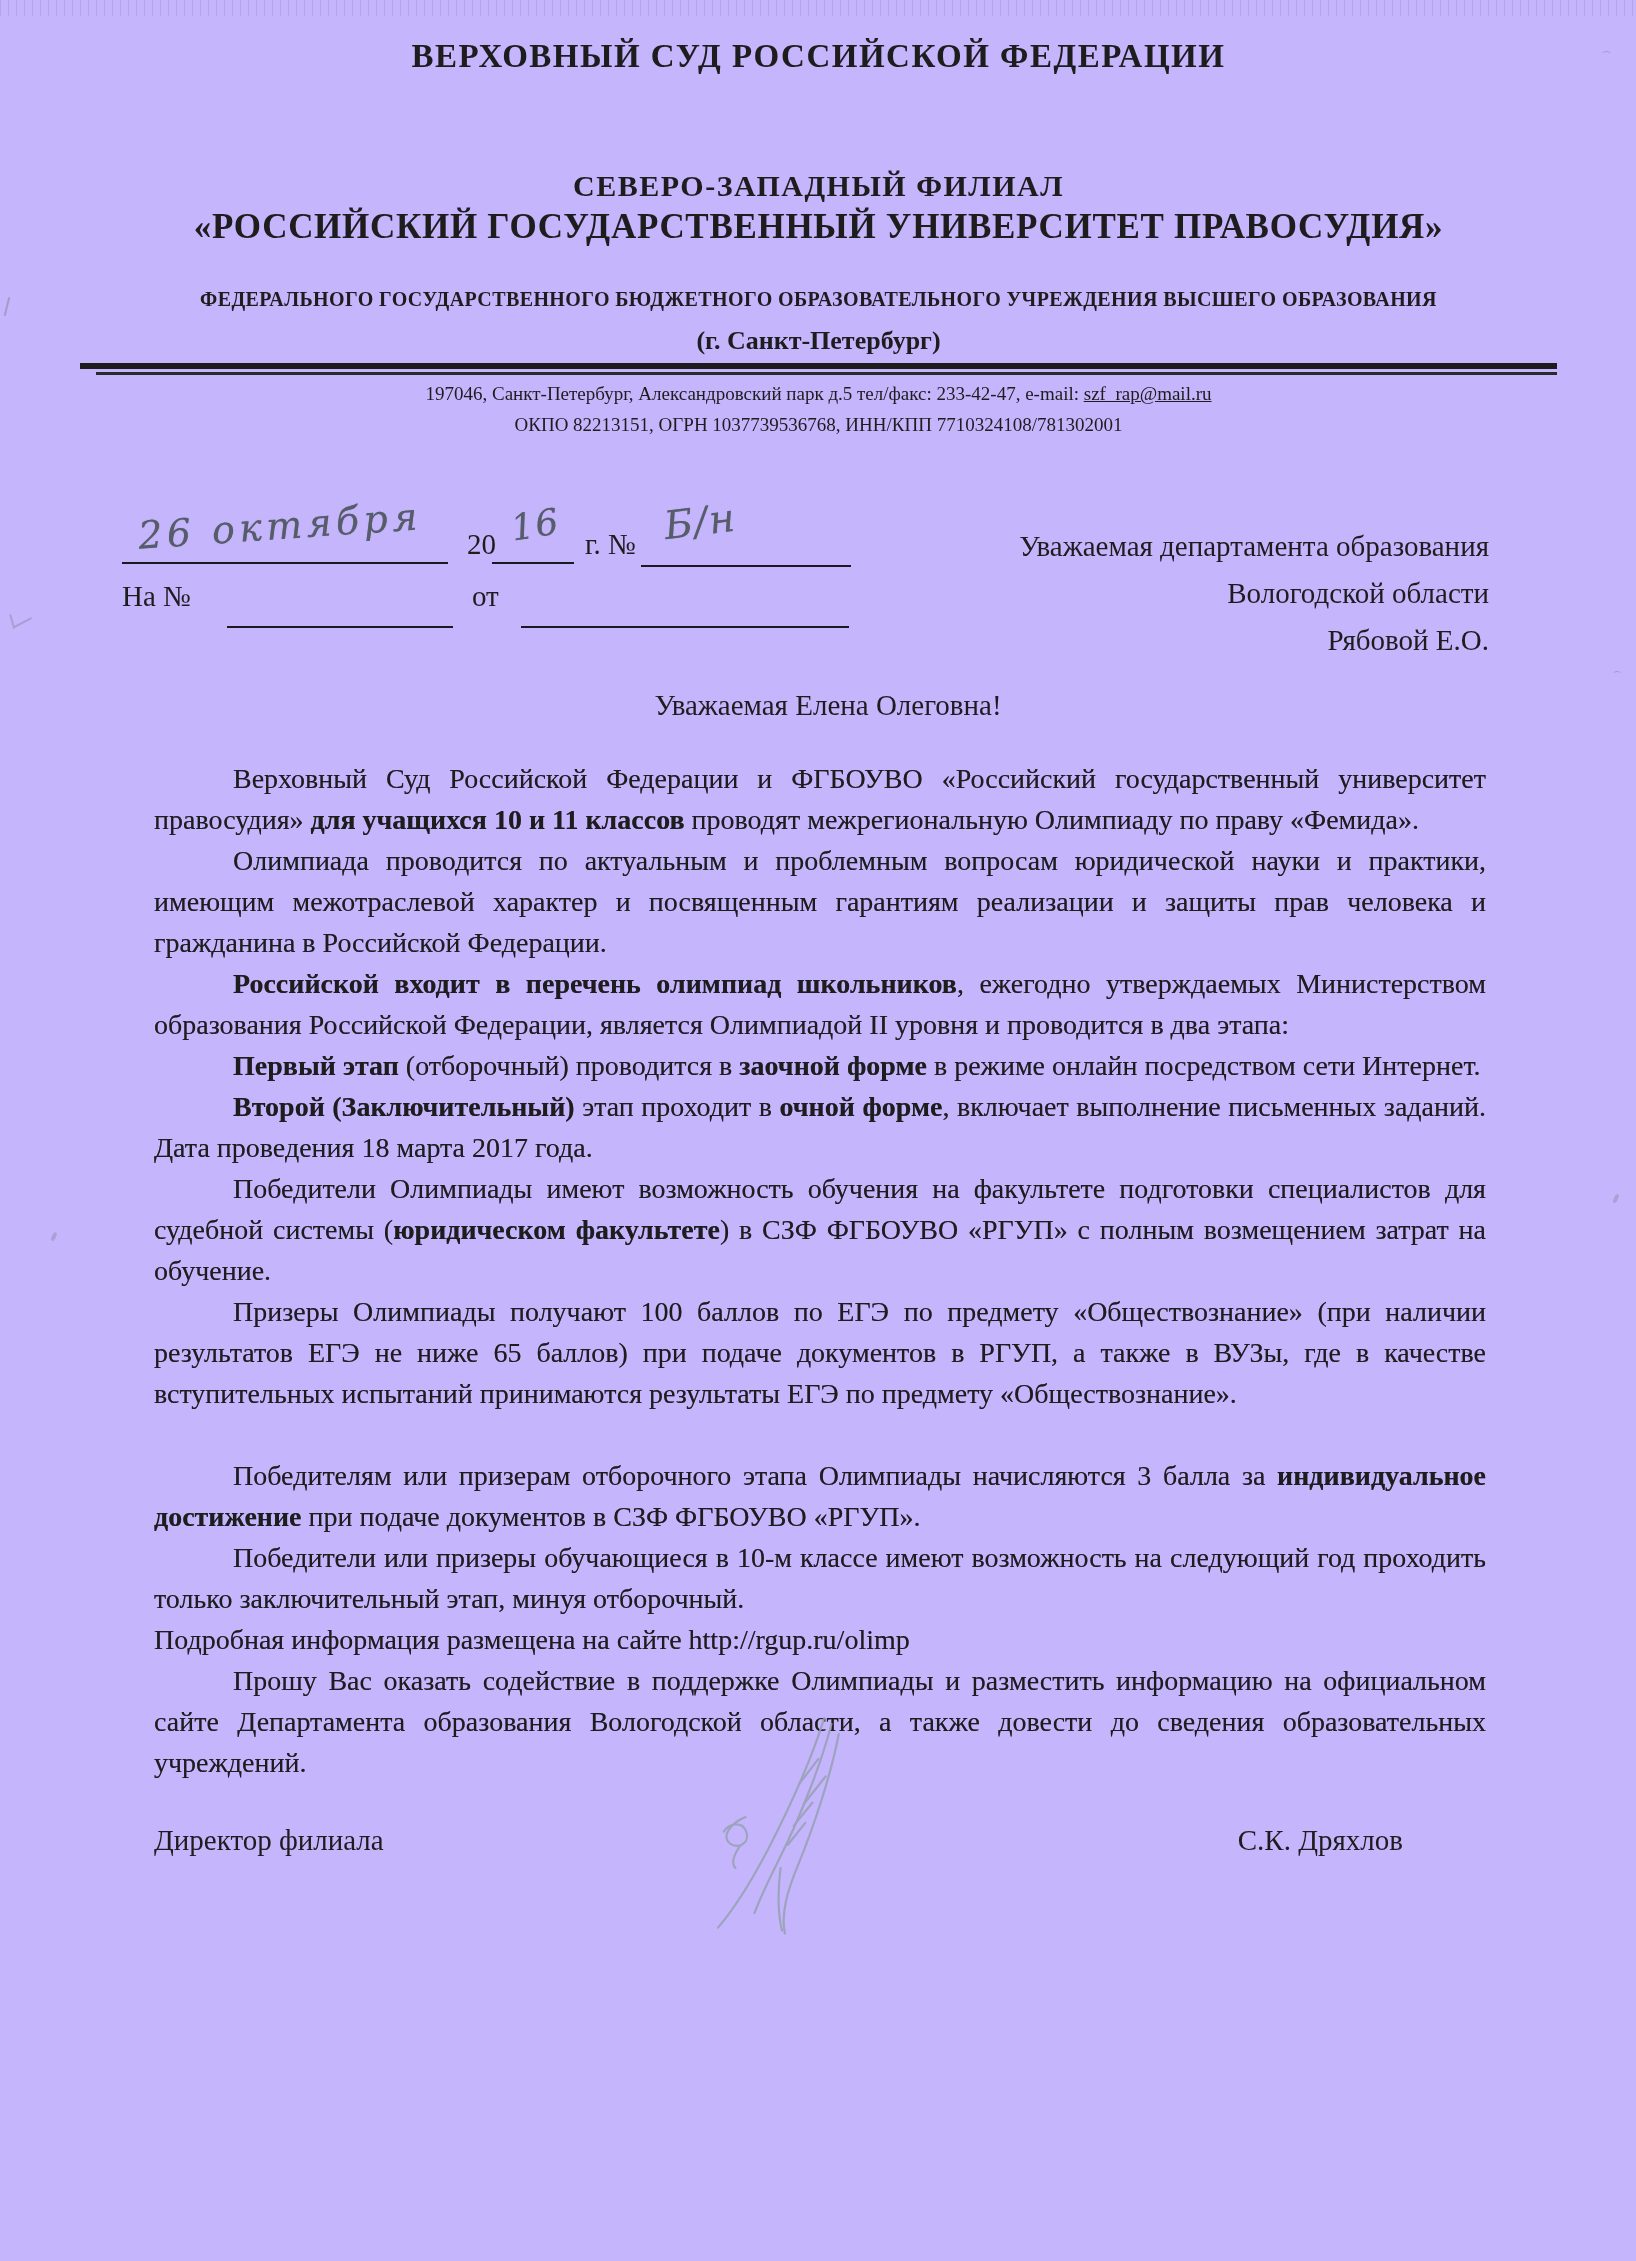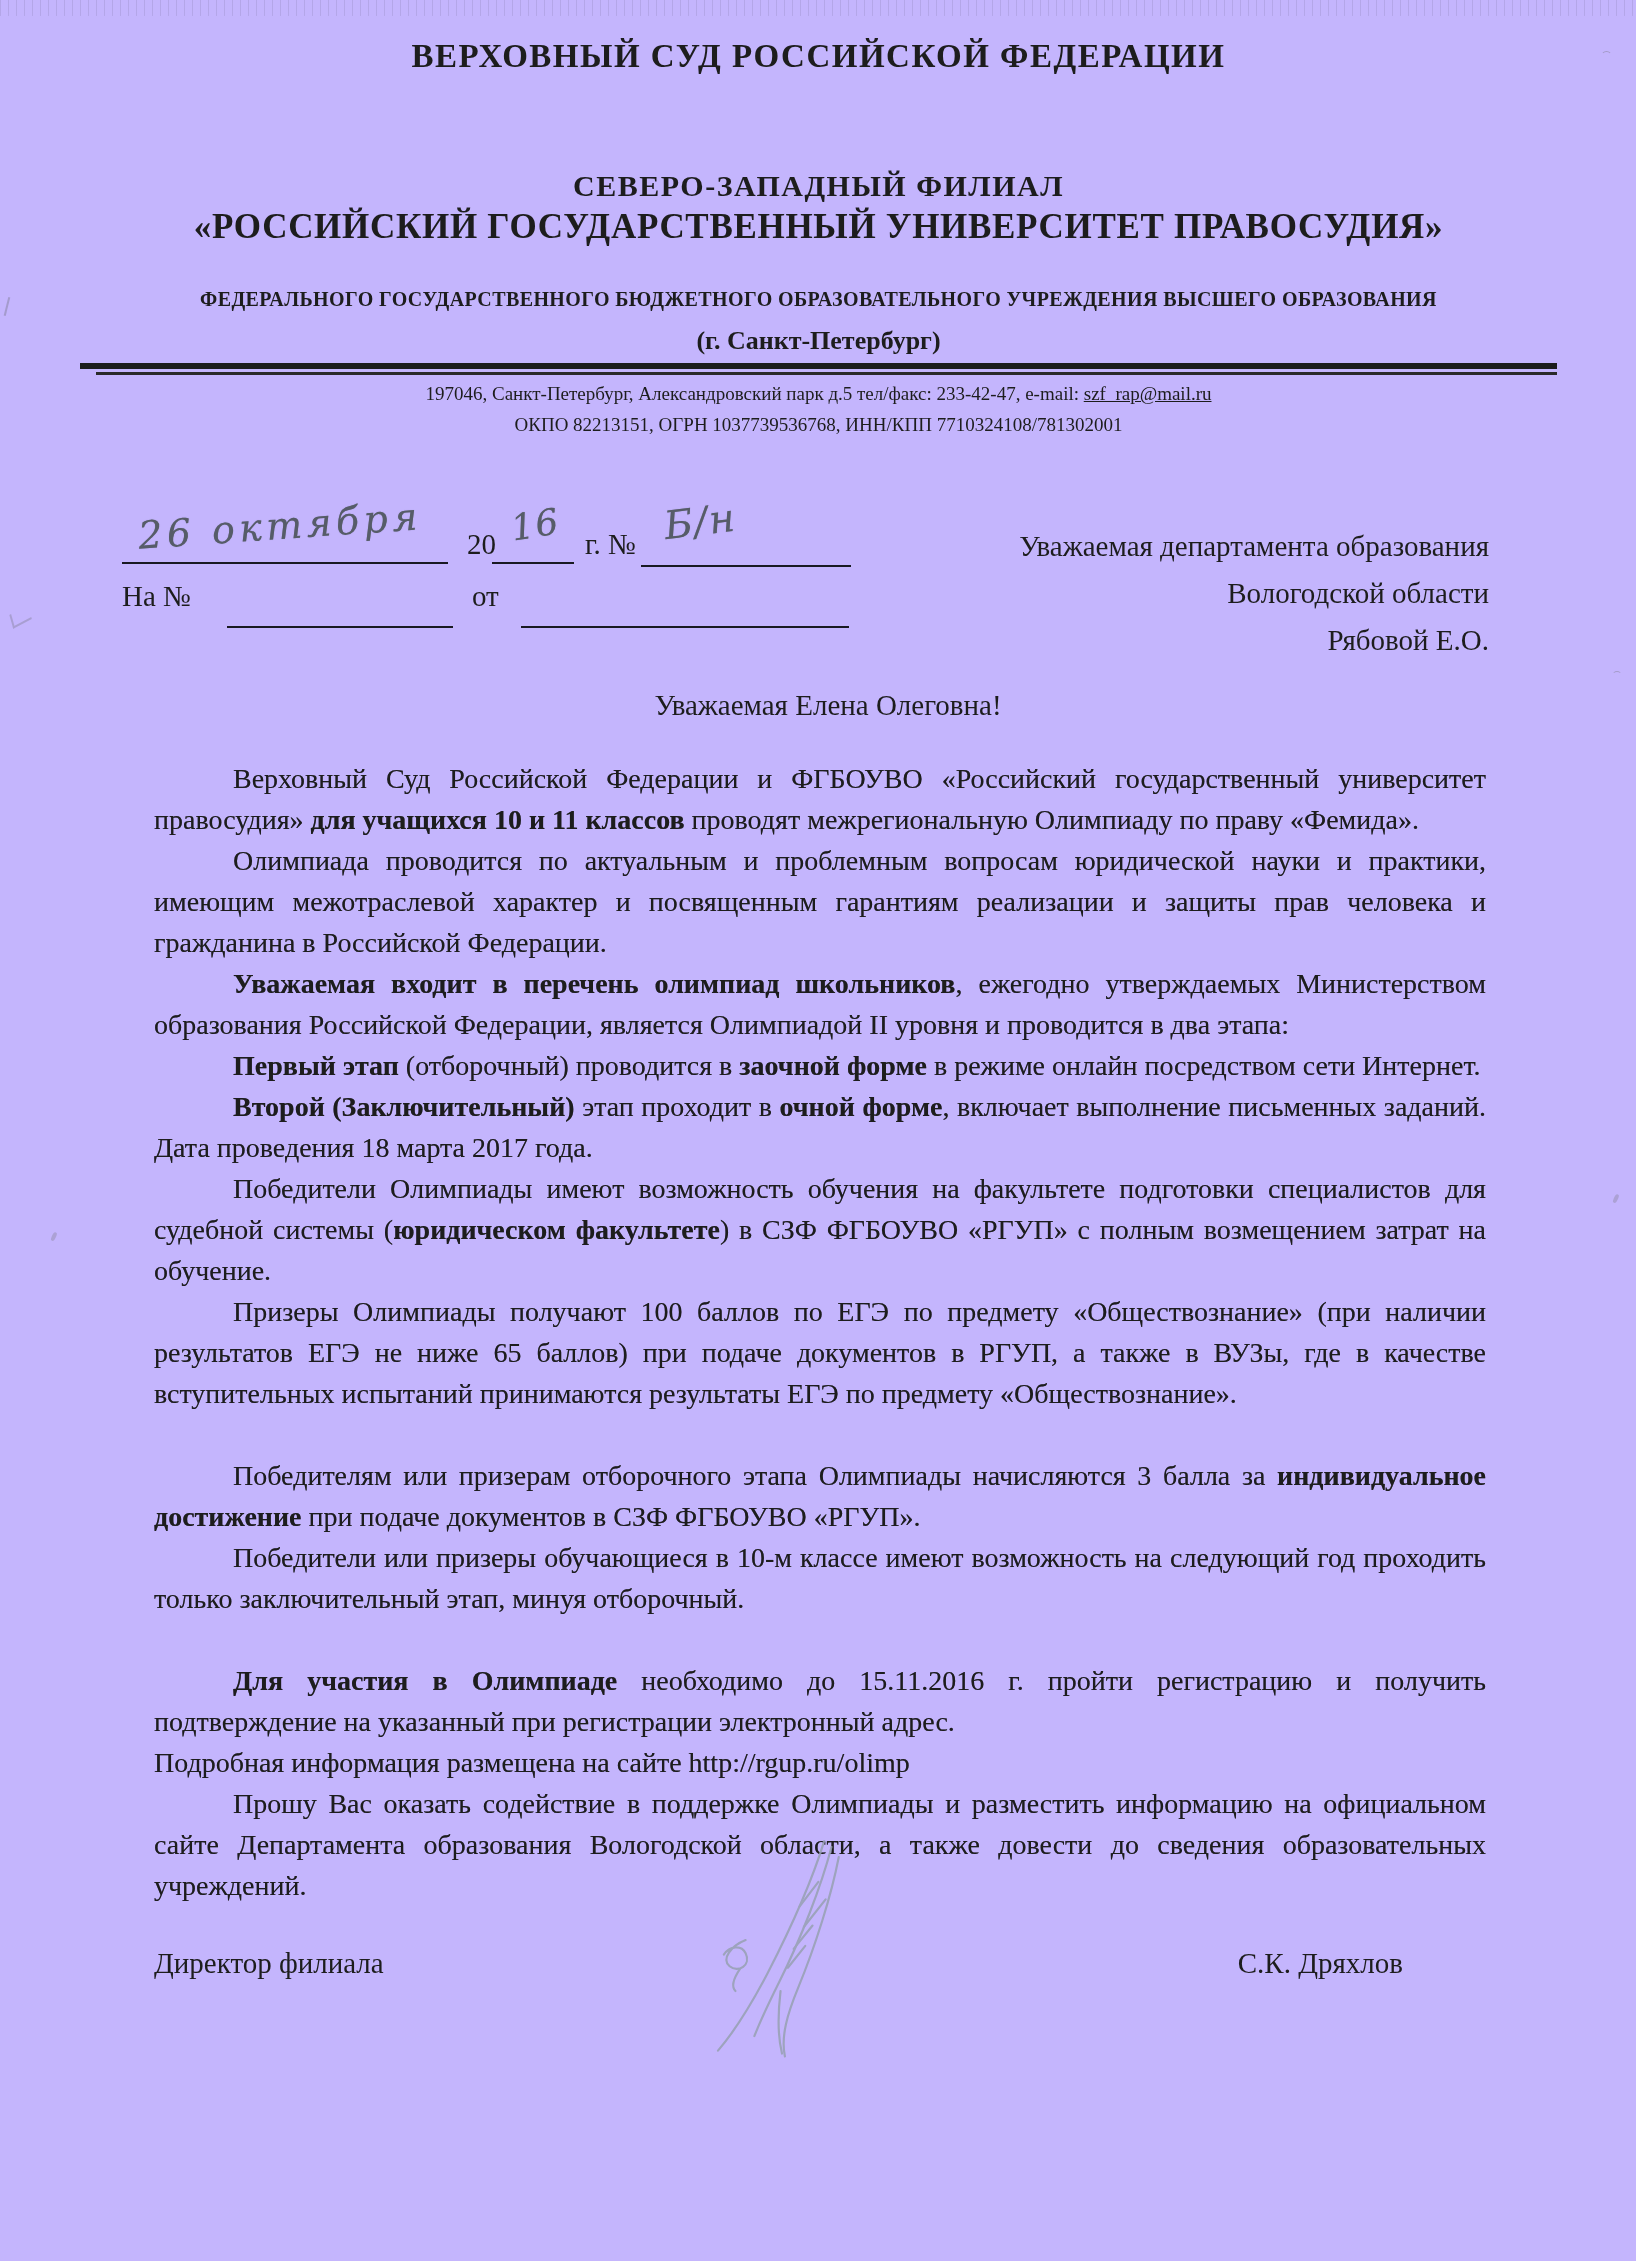--- a/index.html
+++ b/index.html
@@ -99,28 +99,27 @@
       <div>Вологодской области</div>
       <div>Рябовой Е.О.</div>
     </div>
   </div>
 
   <div class="salutation">Уважаемая Елена Олеговна!</div>
 
   <div class="letter-body">
       <p class="para"><span>Верховный Суд Российской Федерации и ФГБОУВО «Российский государственный университет правосудия» </span><span class="b">для учащихся 10 и 11 классов</span><span> проводят межрегиональную Олимпиаду по праву «Фемида».</span></p>
       <p class="para"><span>Олимпиада проводится по актуальным и проблемным вопросам юридической науки и практики, имеющим межотраслевой характер и посвященным гарантиям реализации и защиты прав человека и гражданина в Российской Федерации.</span></p>
-      <p class="para"><span class="b">Уважаемая входит в перечень олимпиад школьников</span><span>, ежегодно утверждаемых Министерством образования Российской Федерации, является Олимпиадой II уровня и проводится в два этапа:</span></p>
+      <p class="para"><span class="b">Российской входит в перечень олимпиад школьников</span><span>, ежегодно утверждаемых Министерством образования Российской Федерации, является Олимпиадой II уровня и проводится в два этапа:</span></p>
       <p class="para"><span class="b">Первый этап</span><span> (отборочный) проводится в </span><span class="b">заочной форме</span><span> в режиме онлайн посредством сети Интернет.</span></p>
       <p class="para"><span class="b">Второй (Заключительный)</span><span> этап проходит в </span><span class="b">очной форме</span><span>, включает выполнение письменных заданий. Дата проведения 18 марта 2017 года.</span></p>
       <p class="para"><span>Победители Олимпиады имеют возможность обучения на факультете подготовки специалистов для судебной системы (</span><span class="b">юридическом факультете</span><span>) в СЗФ ФГБОУВО «РГУП» с полным возмещением затрат на обучение.</span></p>
       <p class="para"><span>Призеры Олимпиады получают 100 баллов по ЕГЭ по предмету «Обществознание» (при наличии результатов ЕГЭ не ниже 65 баллов) при подаче документов в РГУП, а также в ВУЗы, где в качестве вступительных испытаний принимаются результаты ЕГЭ по предмету «Обществознание».</span></p>
       <p class="para gap-before"><span>Победителям или призерам отборочного этапа Олимпиады начисляются 3 балла за </span><span class="b">индивидуальное достижение</span><span> при подаче документов в СЗФ ФГБОУВО «РГУП».</span></p>
       <p class="para"><span>Победители или призеры обучающиеся в 10-м классе имеют возможность на следующий год проходить только заключительный этап, минуя отборочный.</span></p>
-      <p class="para gap-before"><span class="b">Для участия в Олимпиаде</span><span> необходимо до 15.11.2016 г. пройти регистрацию и получить подтверждение на указанный при регистрации электронный адрес.</span></p>
       <p class="para no-indent"><span>Подробная информация размещена на сайте http://rgup.ru/olimp</span></p>
       <p class="para"><span>Прошу Вас оказать содействие в поддержке Олимпиады и разместить информацию на официальном сайте Департамента образования Вологодской области, а также довести до сведения образовательных учреждений.</span></p>
     </div>
 
   <div class="sig-row">
     <span>Директор филиала</span>
     <svg class="sig-scrawl" viewBox="0 0 330 310" aria-hidden="true">
       <g fill="none" stroke="#97a0b2" stroke-width="3" stroke-linecap="round" opacity="0.85">
         <path d="M212,4 C196,56 166,124 134,186 C112,228 90,264 66,292"></path>
         <path d="M222,12 C208,66 180,138 150,198 C136,226 124,252 116,272"></path>

